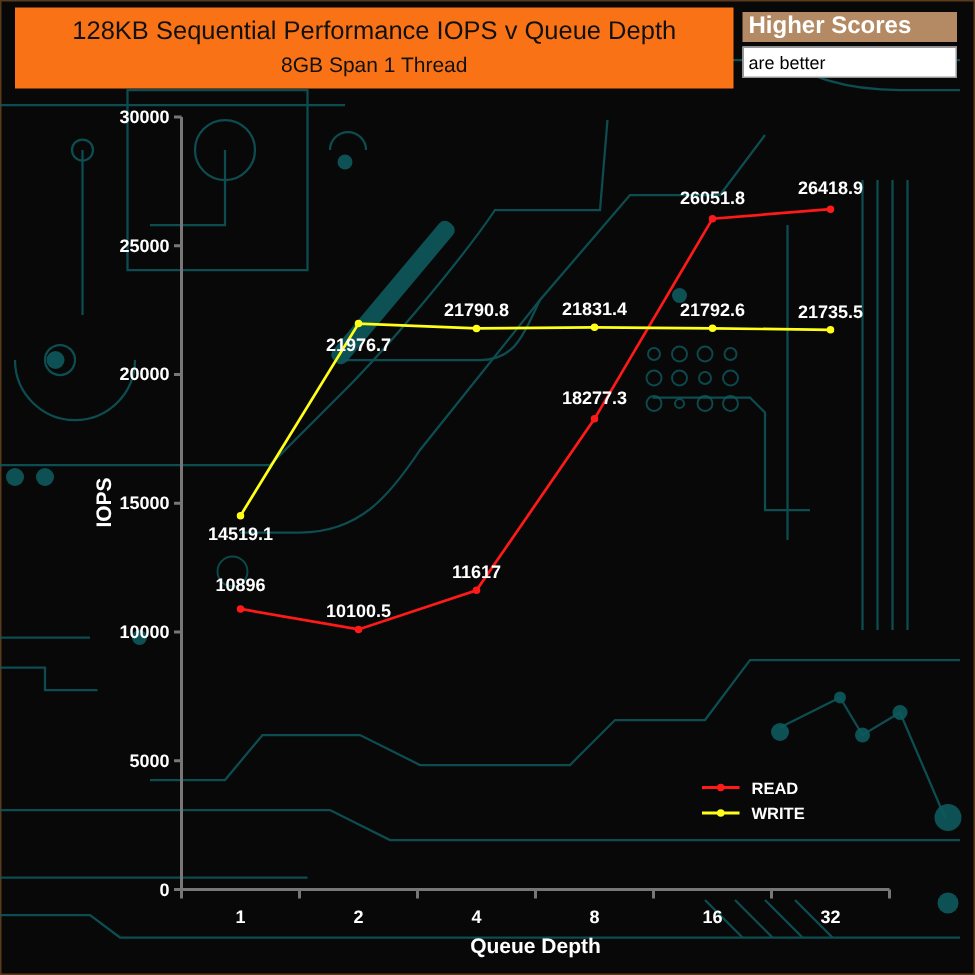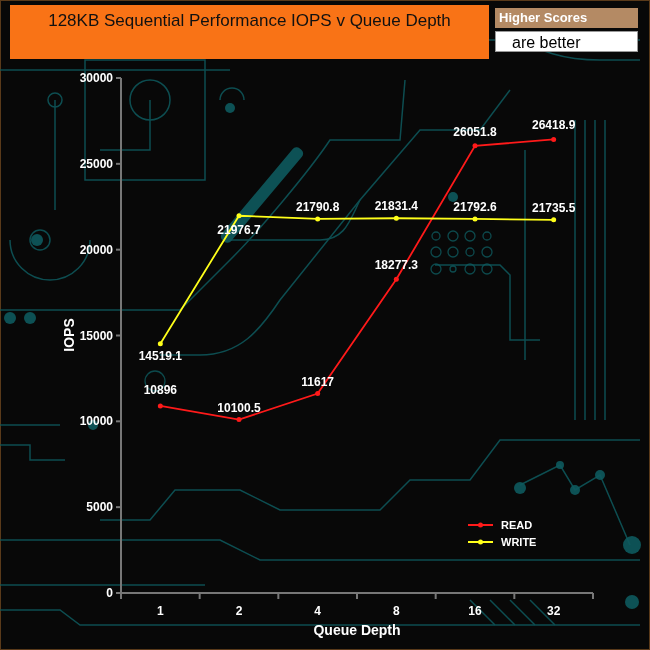--- a/index.html
+++ b/index.html
@@ -2,22 +2,22 @@
 <html><head>
   <meta charset="utf-8">
   <style>
     html, body { margin: 0; padding: 0; }
     body { width: 650px; height: 650px; background: #0a0a0a; position: relative; overflow: hidden; font-family: "Liberation Sans", sans-serif; }
     .frame { position: absolute; left: 0; top: 0; width: 648px; height: 648px; border: 1px solid #5a3a1a; background: #080808; }
     .bg { position: absolute; left: 0; top: 0; width: 650px; height: 650px; }
     .title-box { position: absolute; left: 10px; top: 5px; width: 479px; height: 54px; background: #f97316; text-align: center; color: #111; }
     .title-box .t1 { font-size: 17px; margin-top: 6px; line-height: 20px; }
     .title-box .t2 { font-size: 14px; margin-top: 4px; line-height: 17px; }
-    .note-top { position: absolute; left: 495px; top: 8px; width: 143px; height: 20px; background: #b48a64; color: #fff; font-size: 13px; font-weight: bold; line-height: 20px; padding-left: 4px; box-sizing: border-box; }
-    .note-bot { position: absolute; left: 495px; top: 31px; width: 143px; height: 21px; background: #fff; color: #000; font-size: 16px; line-height: 21px; padding-left: 16px; box-sizing: border-box; border: 1px solid #999; }
+    .note-top { position: absolute; left: 495px; top: 8px; width: 143px; height: 20px; background: #b48a64; color: #fff; font-size: 16px; font-weight: bold; line-height: 20px; padding-left: 4px; box-sizing: border-box; }
+    .note-bot { position: absolute; left: 495px; top: 31px; width: 143px; height: 21px; background: #fff; color: #000; font-size: 12px; line-height: 21px; padding-left: 3px; box-sizing: border-box; border: 1px solid #999; }
     svg text { font-family: "Liberation Sans", sans-serif; }
   </style>
 </head>
 <body>
 
 <div class="frame"></div>
 
 <svg class="bg" viewBox="0 0 650 650" xmlns="http://www.w3.org/2000/svg">
   <g fill="none" stroke="#0e5a5e" stroke-width="1.5" opacity="0.85">
     <path d="M0 70 H200 L230 70"></path>
@@ -71,20 +71,21 @@
     <circle cx="436" cy="269" r="5"></circle>
       <circle cx="453" cy="269" r="3"></circle>
       <circle cx="470" cy="269" r="5"></circle>
       <circle cx="487" cy="269" r="5"></circle>
     <circle cx="155" cy="381" r="10"></circle>
   </g>
 </svg>
 
 <div class="title-box">
   <div class="t1">128KB Sequential Performance IOPS v Queue Depth</div>
+  <div class="t2">8GB Span 1 Thread</div>
 </div>
 <div class="note-top">Higher Scores</div>
 <div class="note-bot">are better</div>
 
 <svg id="chart" style="position:absolute;left:0;top:0;" width="650" height="650" xmlns="http://www.w3.org/2000/svg">
   <g id="axes">
       <line x1="121" y1="78" x2="121" y2="593" stroke="#777777" stroke-width="2"></line>
       <line x1="121" y1="593" x2="593" y2="593" stroke="#777777" stroke-width="2"></line>
       <line x1="116" y1="593" x2="121" y2="593" stroke="#777777" stroke-width="2"></line>
       <text x="113" y="597" text-anchor="end" fill="#fff" font-size="12" font-weight="bold">0</text>

